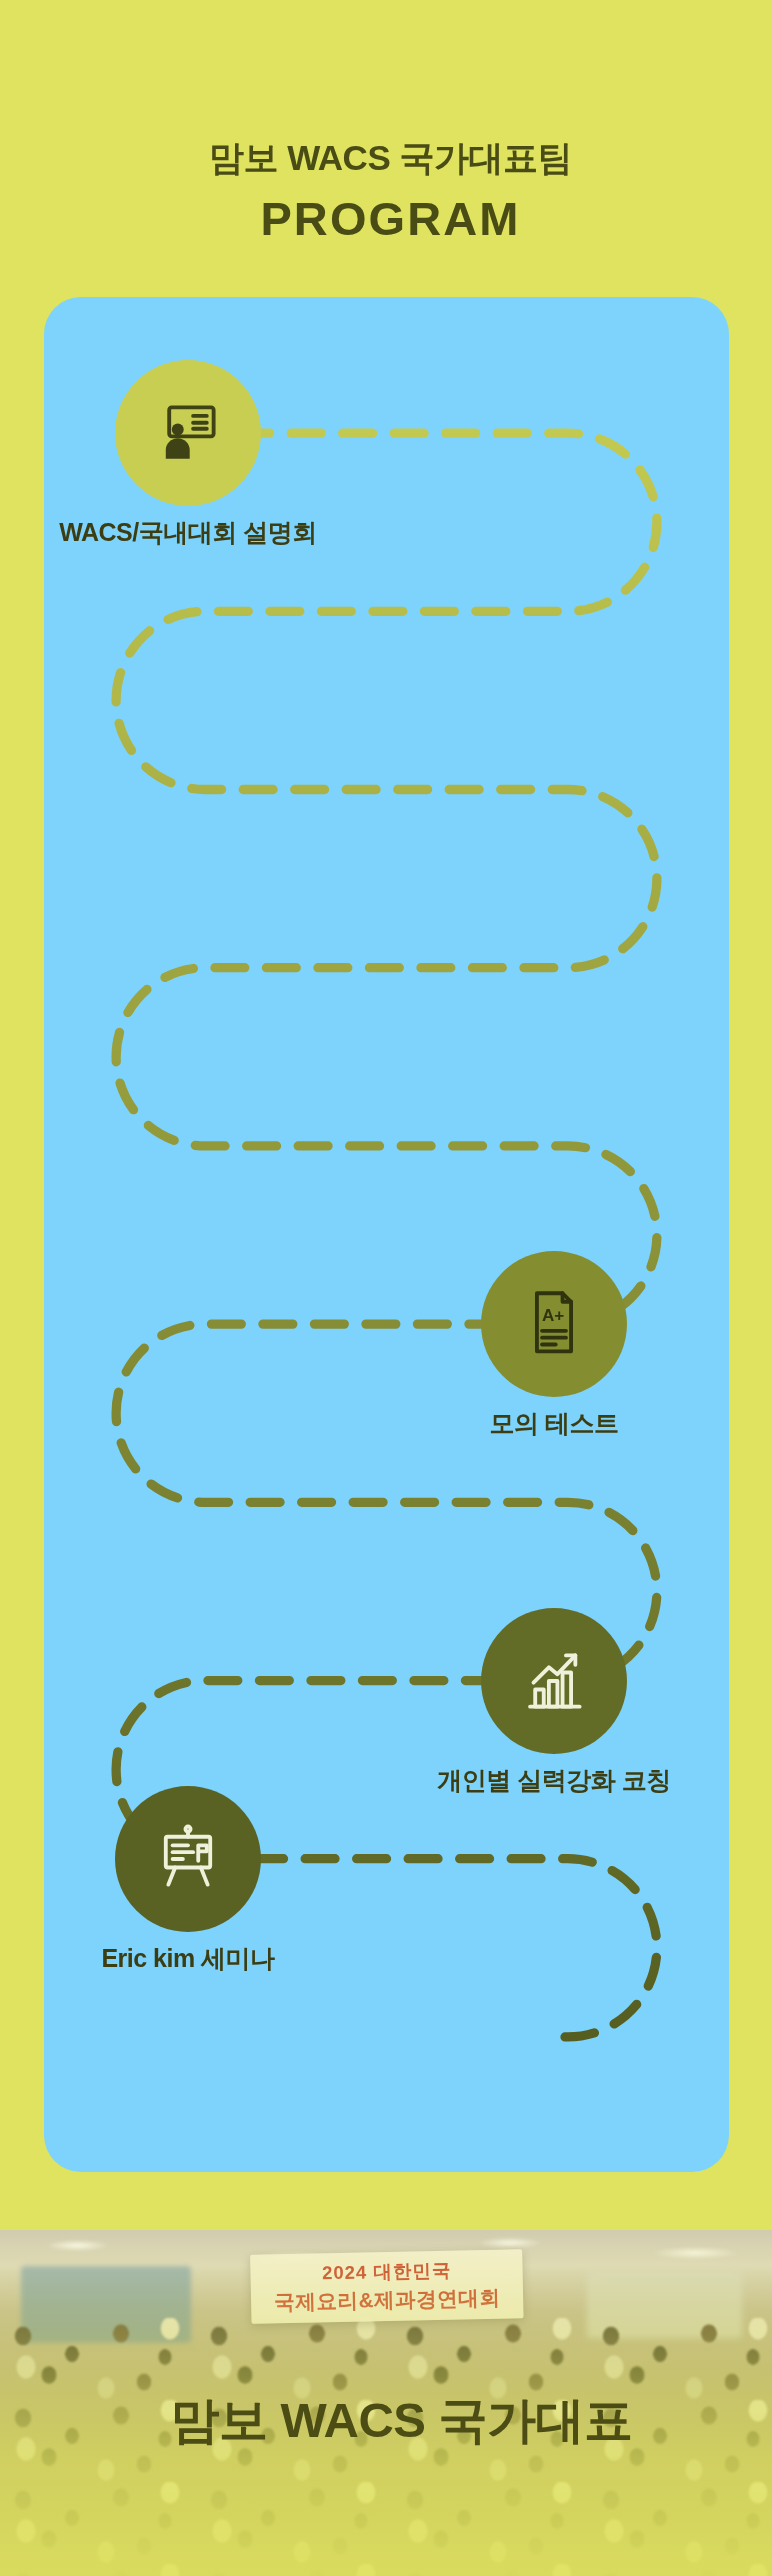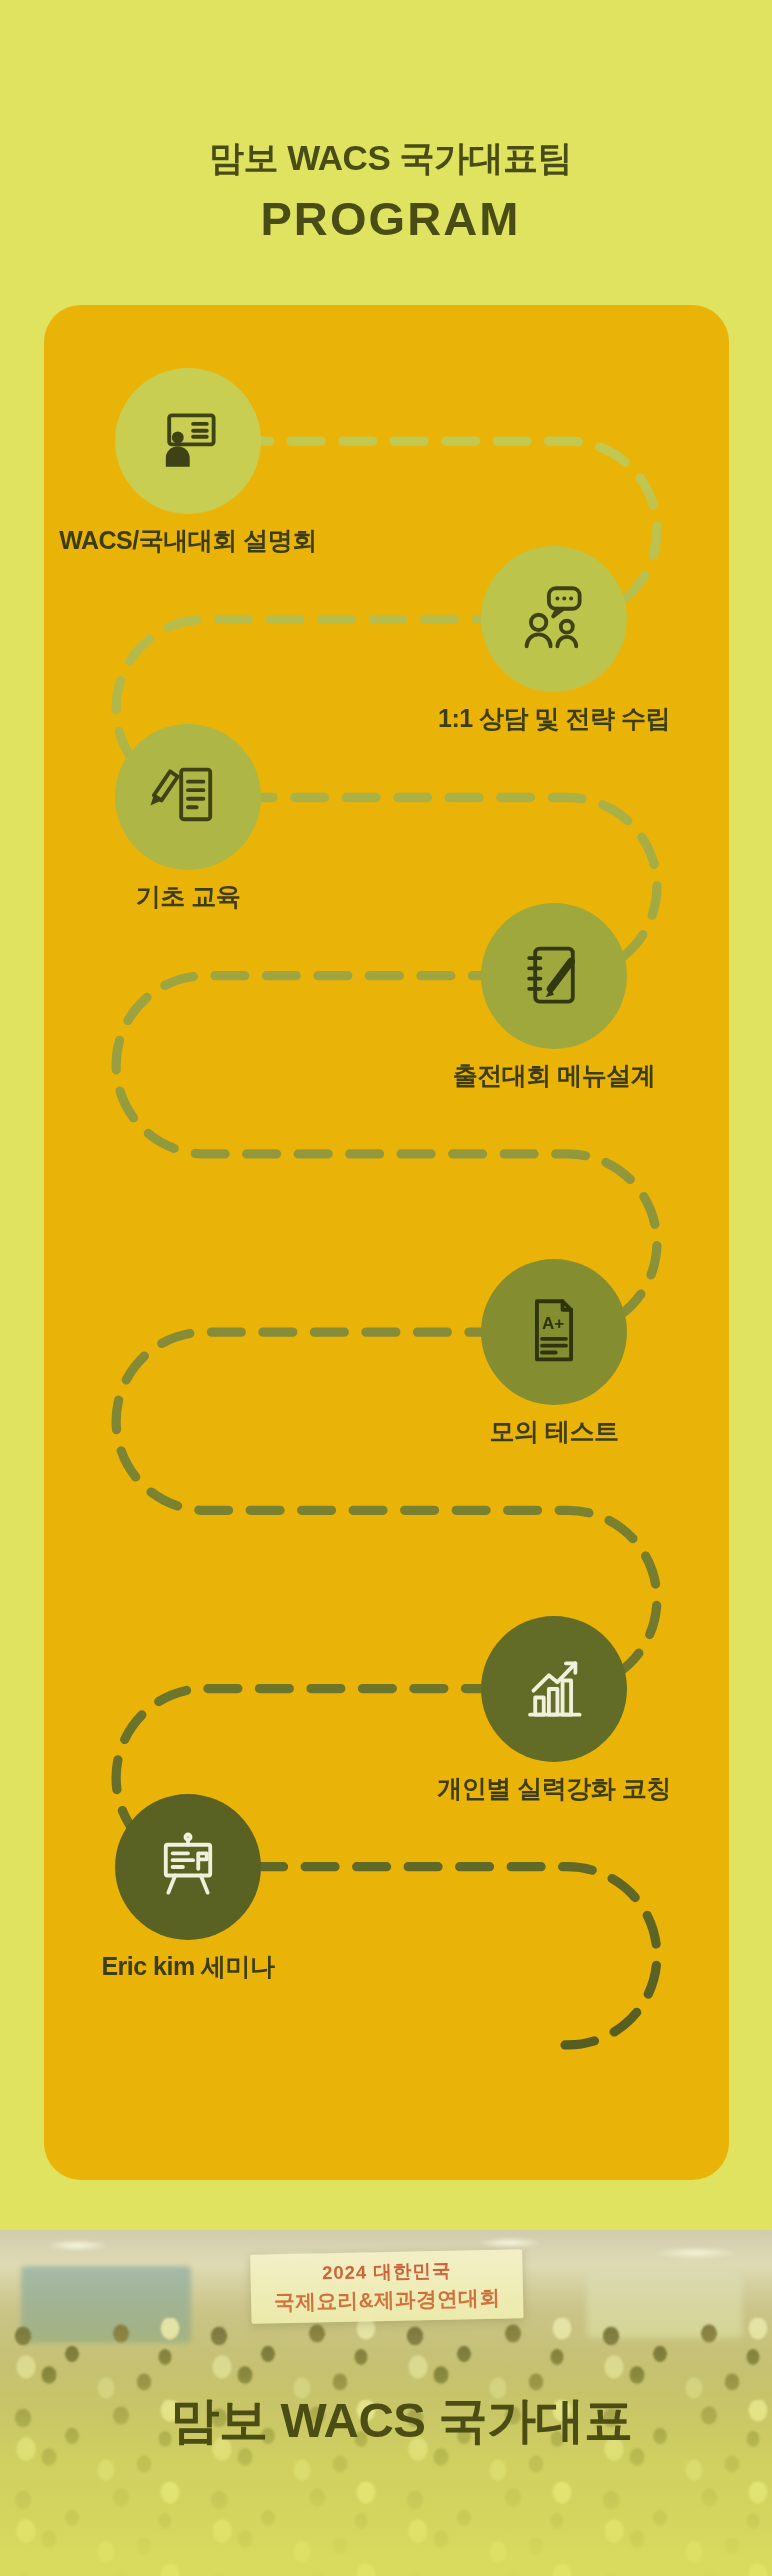--- a/index.html
+++ b/index.html
@@ -11,21 +11,21 @@
   }
 
   
   .header { position:absolute; top:135px; left:0; width:100%; text-align:center; color:#4a4c15;padding-left:8px; }
   .header h1 { margin:0; font-size:35px; font-weight:800; letter-spacing:-0.5px; }
   .header h2 { margin:9px 0 0; font-size:47px; font-weight:800; letter-spacing:2.1px; }
 
   
   .card {
     position:absolute; left:44px; top:297px; width:685px; height:1875px;
-    background:#eab308; border-radius:37px;margin-top:8px;
+    background:#7dd3fc; border-radius:37px;
   }
   .route { position:absolute; left:0; top:0; }
 
   .step { position:absolute; width:146px; }
   .step.left  { left:71px; }
   .step.right { left:437px; }
   .circle {
     width:146px; height:146px; border-radius:50%;
     display:flex; align-items:center; justify-content:center;
   }
@@ -127,66 +127,22 @@
           <line x1="54" y1="28" x2="70" y2="28"></line>
           <line x1="54" y1="36" x2="70" y2="36"></line>
           <line x1="54" y1="43" x2="70" y2="43"></line>
           <circle cx="36" cy="44" r="7" fill="currentColor" stroke="none"></circle>
           <path d="M22 78 v-10 a14 14 0 0 1 28 0 v10 z" fill="currentColor" stroke="none"></path>
         </svg>
       </div>
       <div class="step-label">WACS/국내대회 설명회</div>
     </div>
 
-    <div class="step right" style="top:241px">
-      <div class="circle" style="background: rgb(188, 196, 75); color: rgb(62, 66, 20);">
-        <svg class="icon-svg" width="82" height="82" viewBox="0 0 96 96" fill="none" stroke="currentColor" stroke-width="4.5" stroke-linecap="round" stroke-linejoin="round">
-          <rect x="42" y="12" width="36" height="24" rx="8"></rect>
-          <path d="M52 36 l-5 9 12 -9"></path>
-          <circle cx="52" cy="24" r="2.3" fill="currentColor" stroke="none"></circle>
-          <circle cx="60" cy="24" r="2.3" fill="currentColor" stroke="none"></circle>
-          <circle cx="68" cy="24" r="2.3" fill="currentColor" stroke="none"></circle>
-          <circle cx="30" cy="52" r="9"></circle>
-          <path d="M16 80 a14 14 0 0 1 28 0"></path>
-          <circle cx="63" cy="57" r="7"></circle>
-          <path d="M52 80 a11 11 0 0 1 22 0"></path>
-        </svg>
-      </div>
-      <div class="step-label">1:1 상담 및 전략 수립</div>
-    </div>
-
-    <div class="step left" style="top:419px">
-      <div class="circle" style="background: rgb(174, 183, 69); color: rgb(62, 66, 20);">
-        <svg class="icon-svg" width="82" height="82" viewBox="0 0 96 96" fill="none" stroke="currentColor" stroke-width="4.5" stroke-linecap="round" stroke-linejoin="round">
-          <rect x="40" y="16" width="34" height="58" rx="3"></rect>
-          <line x1="48" y1="30" x2="66" y2="30"></line>
-          <line x1="48" y1="40" x2="66" y2="40"></line>
-          <line x1="48" y1="50" x2="66" y2="50"></line>
-          <line x1="48" y1="60" x2="58" y2="60"></line>
-          <path d="M27 18 l9 6 -19 28 -9 -6 z"></path>
-          <path d="M8 46 l9 6 -13 6 z" fill="currentColor" stroke="none"></path>
-        </svg>
-      </div>
-      <div class="step-label">기초 교육</div>
-    </div>
-
-    <div class="step right" style="top:598px">
-      <div class="circle" style="background: rgb(158, 168, 61); color: rgb(52, 56, 16);">
-        <svg class="icon-svg" width="82" height="82" viewBox="0 0 96 96" fill="none" stroke="currentColor" stroke-width="4.5" stroke-linecap="round" stroke-linejoin="round">
-          <rect x="26" y="16" width="44" height="62" rx="5"></rect>
-          <line x1="19" y1="27" x2="32" y2="27"></line>
-          <line x1="19" y1="39" x2="32" y2="39"></line>
-          <line x1="19" y1="51" x2="32" y2="51"></line>
-          <line x1="19" y1="63" x2="32" y2="63"></line>
-          <line x1="44" y1="63" x2="68" y2="31" stroke-width="9"></line>
-          <path d="M44 63 l-6 10 10 -3 z" fill="currentColor" stroke="none"></path>
-        </svg>
-      </div>
-      <div class="step-label">출전대회 메뉴설계</div>
-    </div>
+
+
 
 
     <div class="step right" style="top:954px">
       <div class="circle" style="background: rgb(132, 142, 49); color: rgb(47, 51, 14);">
         <svg class="icon-svg" width="82" height="82" viewBox="0 0 96 96" fill="none" stroke="currentColor" stroke-width="4.5" stroke-linecap="round" stroke-linejoin="round">
           <path d="M28 12 H58 L68 22 V80 H28 Z"></path>
           <path d="M58 12 V22 H68"></path>
           <text x="34" y="44" font-size="20" font-weight="bold" fill="currentColor" stroke="none" font-family="Liberation Sans, sans-serif">A+</text>
           <line x1="34" y1="56" x2="62" y2="56"></line>
           <line x1="34" y1="64" x2="62" y2="64"></line>

